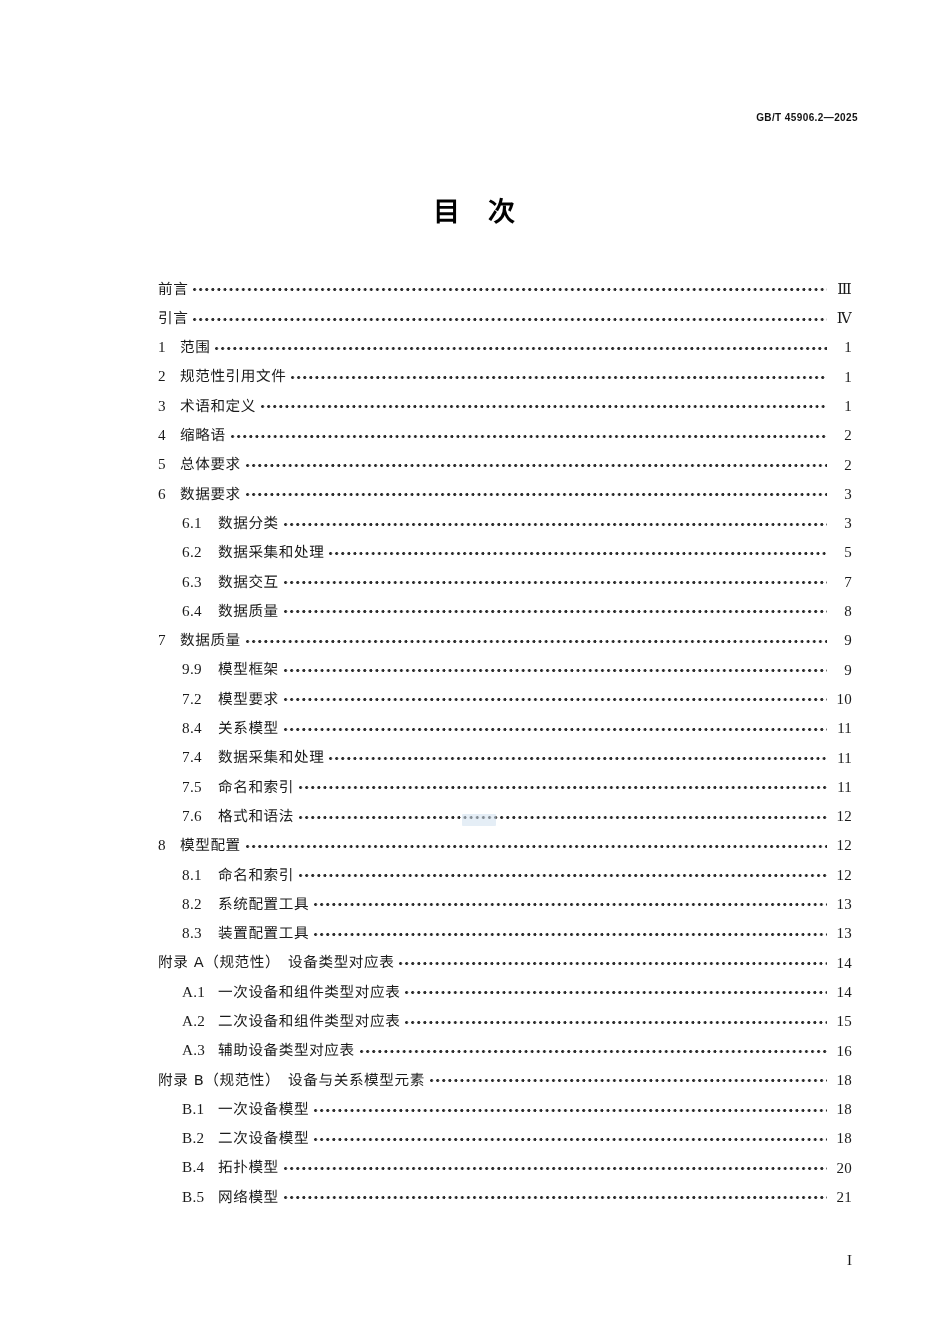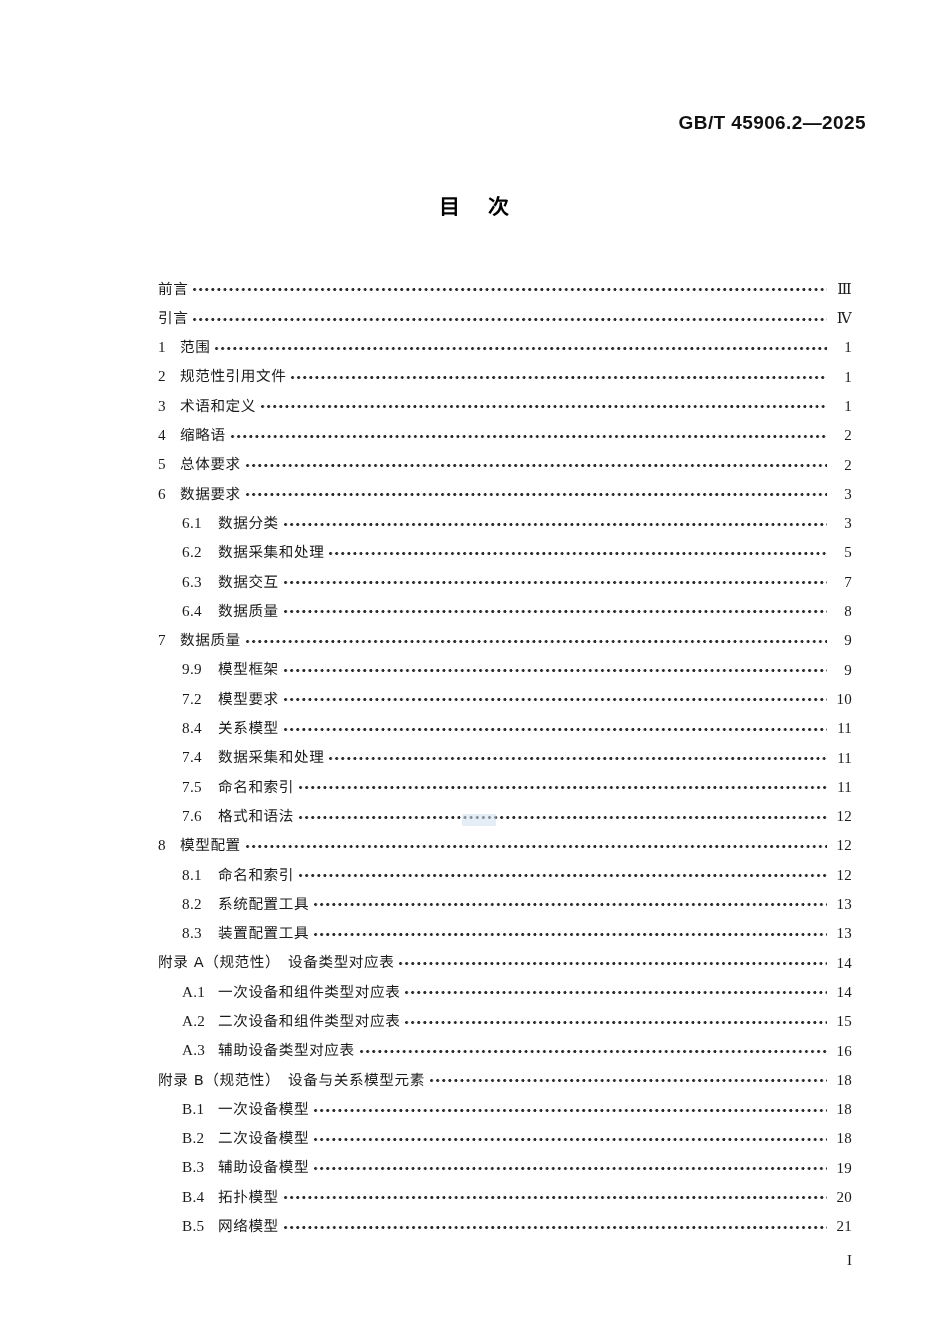--- a/index.html
+++ b/index.html
@@ -19,38 +19,38 @@
     margin: 0 auto;
     background: #ffffff;
     overflow: hidden;
     box-sizing: border-box;
   }
 
   
   .doc-header {
     position: absolute;
     top: 112px;
-    right: 84px;
+    right: 92px;
     font-family: "Liberation Sans", "DejaVu Sans", sans-serif;
-    font-size: 19px;
+    font-size: 10px;
     font-weight: 700;
     letter-spacing: 0.4px;
     white-space: nowrap;
     color: #111111;
   }
 
   
   .toc-title {
     position: absolute;
     top: 190px;
     left: 0;
     width: 100%;
     text-align: center;
     font-family: "DejaVu Sans", "Liberation Sans", sans-serif;
-    font-size: 21px;
+    font-size: 27px;
     font-weight: 700;
     letter-spacing: 2px;
     color: #000000;
   }
   .toc-title .gap { display: inline-block; width: 26px; }
 
   
   .toc {
     position: absolute;
     top: 268px;
@@ -300,25 +300,20 @@
         <span class="label"><span class="num">B.1</span><span class="txt">一次设备模型</span></span>
         <span class="leader"></span>
         <span class="pg">18</span>
       </div>
       <div class="toc-row lvl-1">
         <span class="label"><span class="num">B.2</span><span class="txt">二次设备模型</span></span>
         <span class="leader"></span>
         <span class="pg">18</span>
       </div>
       <div class="toc-row lvl-1">
-        <span class="label"><span class="num">B.3</span><span class="txt">辅助设备模型</span></span>
-        <span class="leader"></span>
-        <span class="pg">19</span>
-      </div>
-      <div class="toc-row lvl-1">
         <span class="label"><span class="num">B.4</span><span class="txt">拓扑模型</span></span>
         <span class="leader"></span>
         <span class="pg">20</span>
       </div>
       <div class="toc-row lvl-1">
         <span class="label"><span class="num">B.5</span><span class="txt">网络模型</span></span>
         <span class="leader"></span>
         <span class="pg">21</span>
       </div>
     </div>

